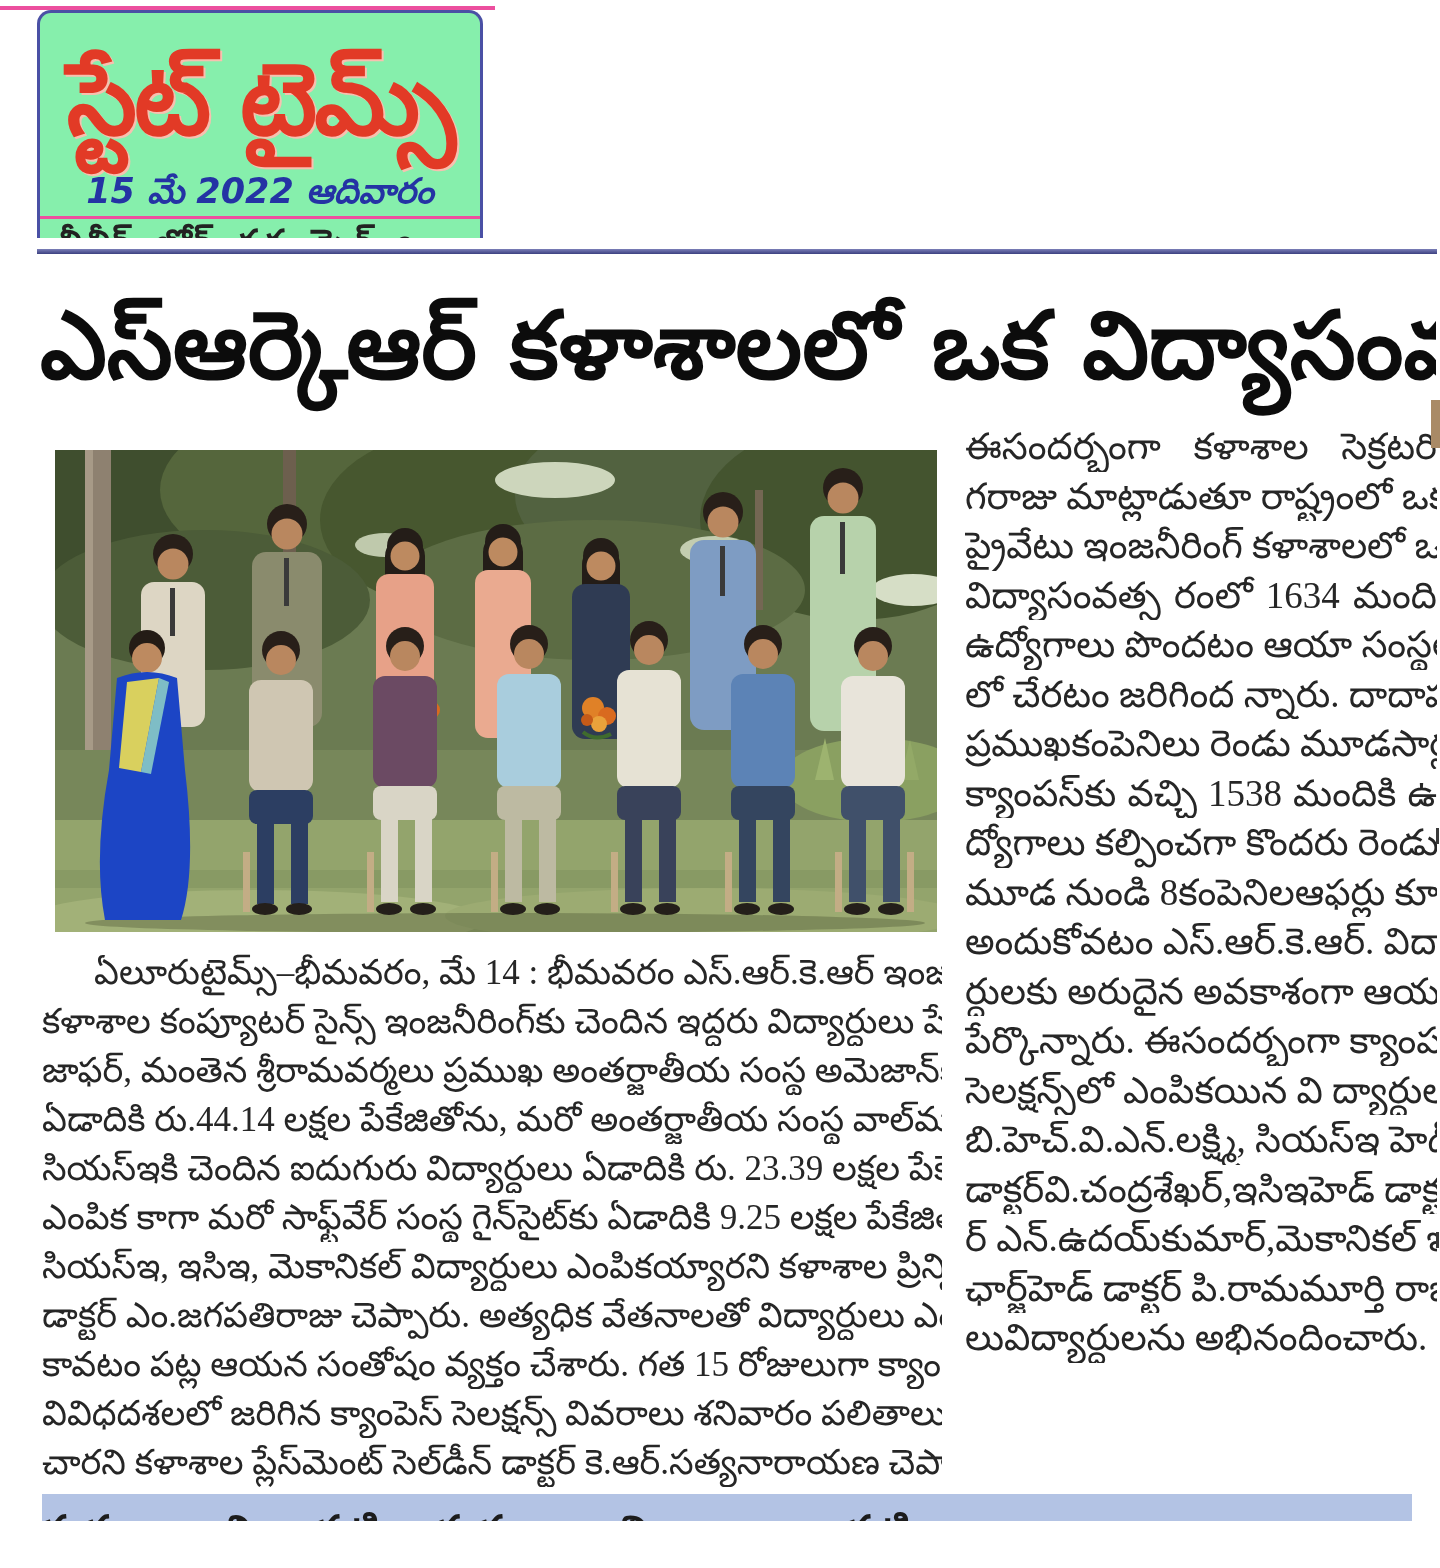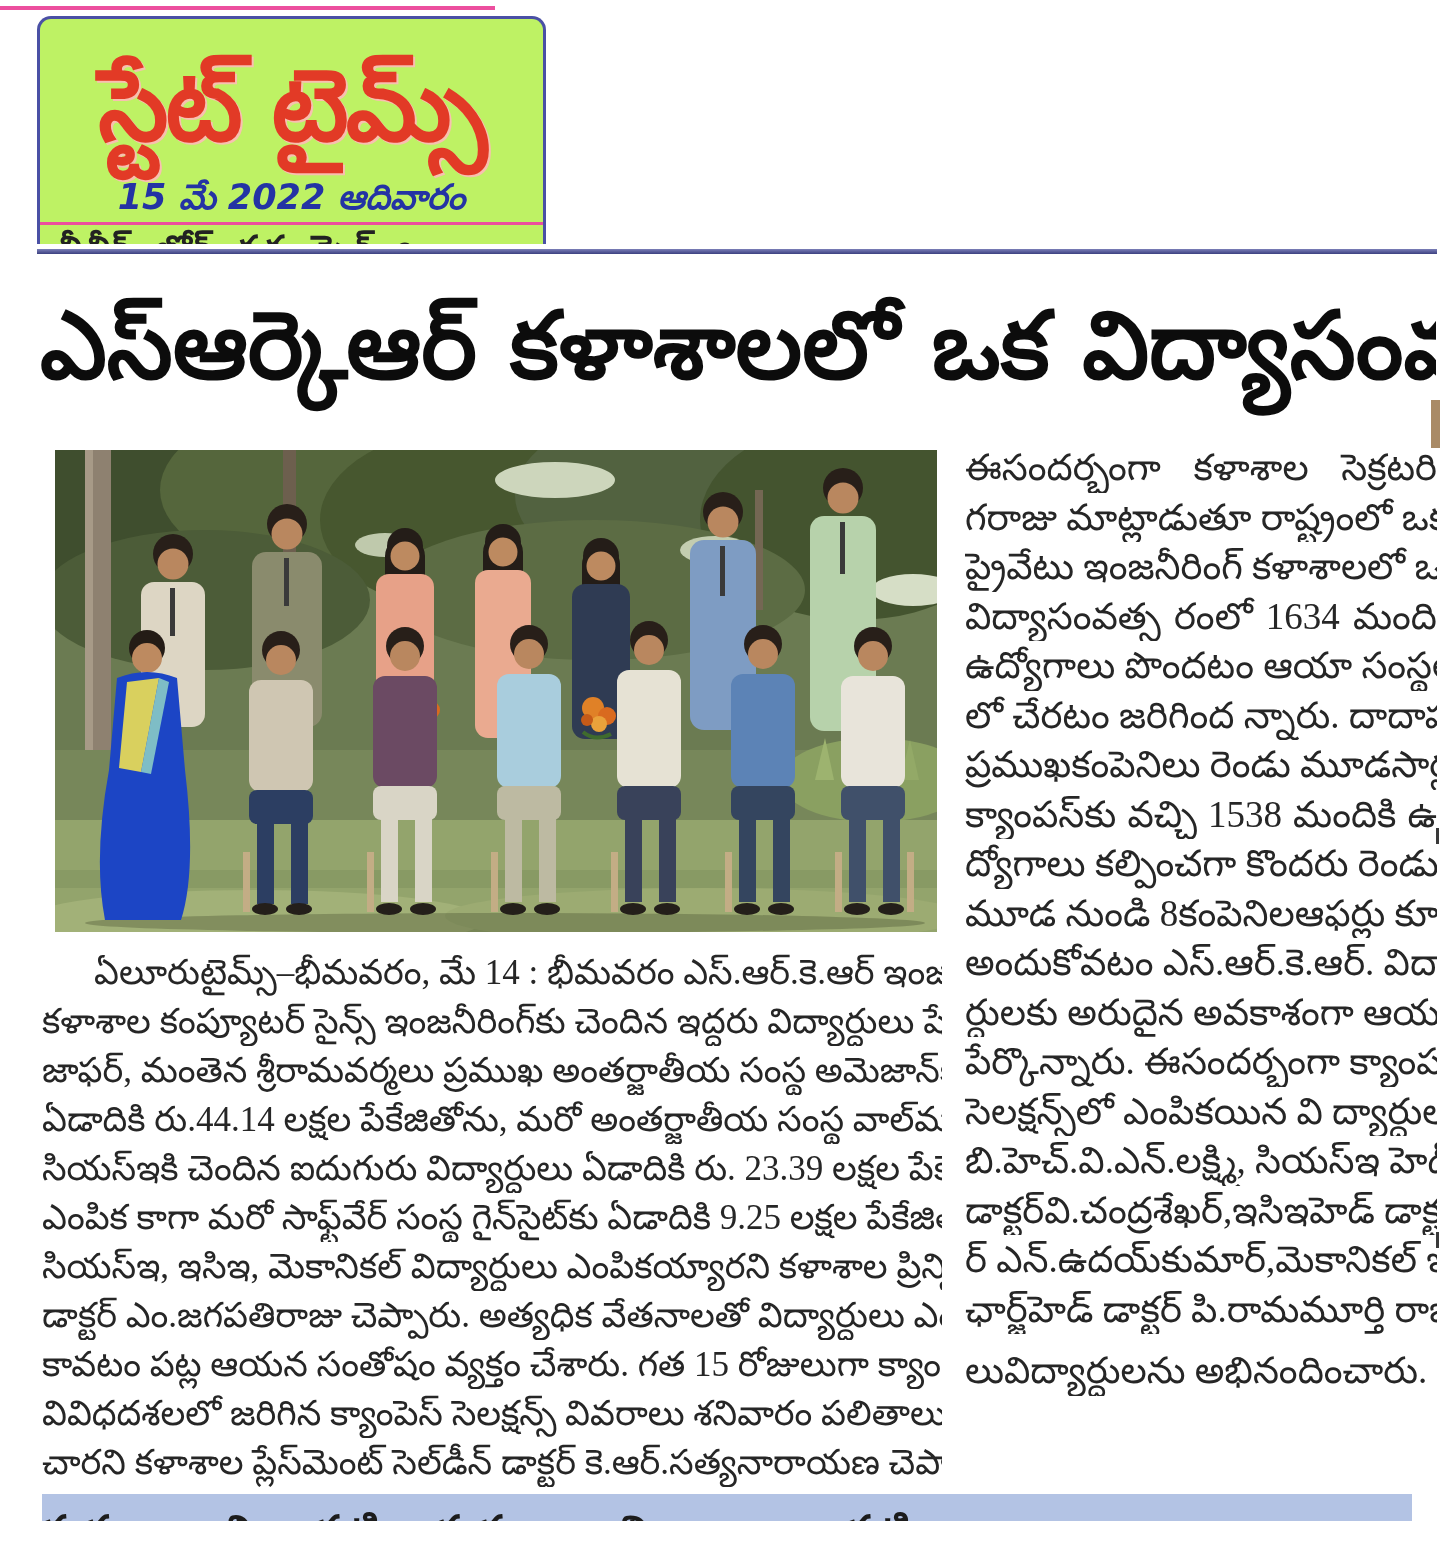--- a/index.html
+++ b/index.html
@@ -6,23 +6,23 @@
   body{
     width:1440px;height:1568px;position:relative;background:#ffffff;
     font-family:"Liberation Serif","DejaVu Serif",serif;
     overflow:hidden;
   }
   .abs{position:absolute;}
 
   
   .top-pink{left:0;top:6px;width:495px;height:4px;background:#ec4f9e;}
   .masthead{
-    left:37px;top:16px;width:509px;height:228px;box-sizing:border-box;
+    left:37px;top:10px;width:446px;height:228px;box-sizing:border-box;
     border:3px solid #4a50a5;border-bottom:none;border-radius:14px 14px 0 0;
-    overflow:hidden;background:#bef264;
+    overflow:hidden;background:#86efac;
   }
   .m-title{
     margin-top:8px;height:158px;line-height:158px;text-align:center;
     font-size:100px;font-weight:bold;color:#e23a26;white-space:nowrap;
     letter-spacing:-3px;text-shadow:2px 2px 0 #f8c0b0;
     font-family:"DejaVu Sans","Liberation Sans",sans-serif;
   }
   .m-date{
     text-align:center;font-size:35px;font-weight:bold;color:#2433a4;
     margin-top:-8px;white-space:nowrap;
@@ -48,22 +48,22 @@
   
   .photo{left:55px;top:450px;width:882px;height:482px;display:block;}
 
   
   .col{color:#262626;}
   .col-line{
     text-align:justify;text-align-last:justify;overflow:hidden;white-space:nowrap;
   }
   .left-col{left:42px;top:948px;width:900px;font-size:35px;line-height:49px;}
   .left-col div.col-line:first-of-type{text-indent:52px;}
-  .right-col{left:965px;top:443px;width:472px;font-size:37px;line-height:49.5px;}
-  .right-col .col-line:last-child{text-align-last:left;margin-top:12px;}
+  .right-col{left:965px;top:422px;width:472px;font-size:37px;line-height:49.5px;}
+  .right-col .col-line:last-child{text-align-last:left;}
 
   
   .bottom-strip{
     left:42px;top:1494px;width:1370px;height:27px;background:#b3c3e4;overflow:hidden;
   }
   .strip-text{
     margin-top:13px;font-size:42px;font-weight:bold;color:#1c1c1c;
     white-space:nowrap;word-spacing:34px;letter-spacing:6px;
   }
 

